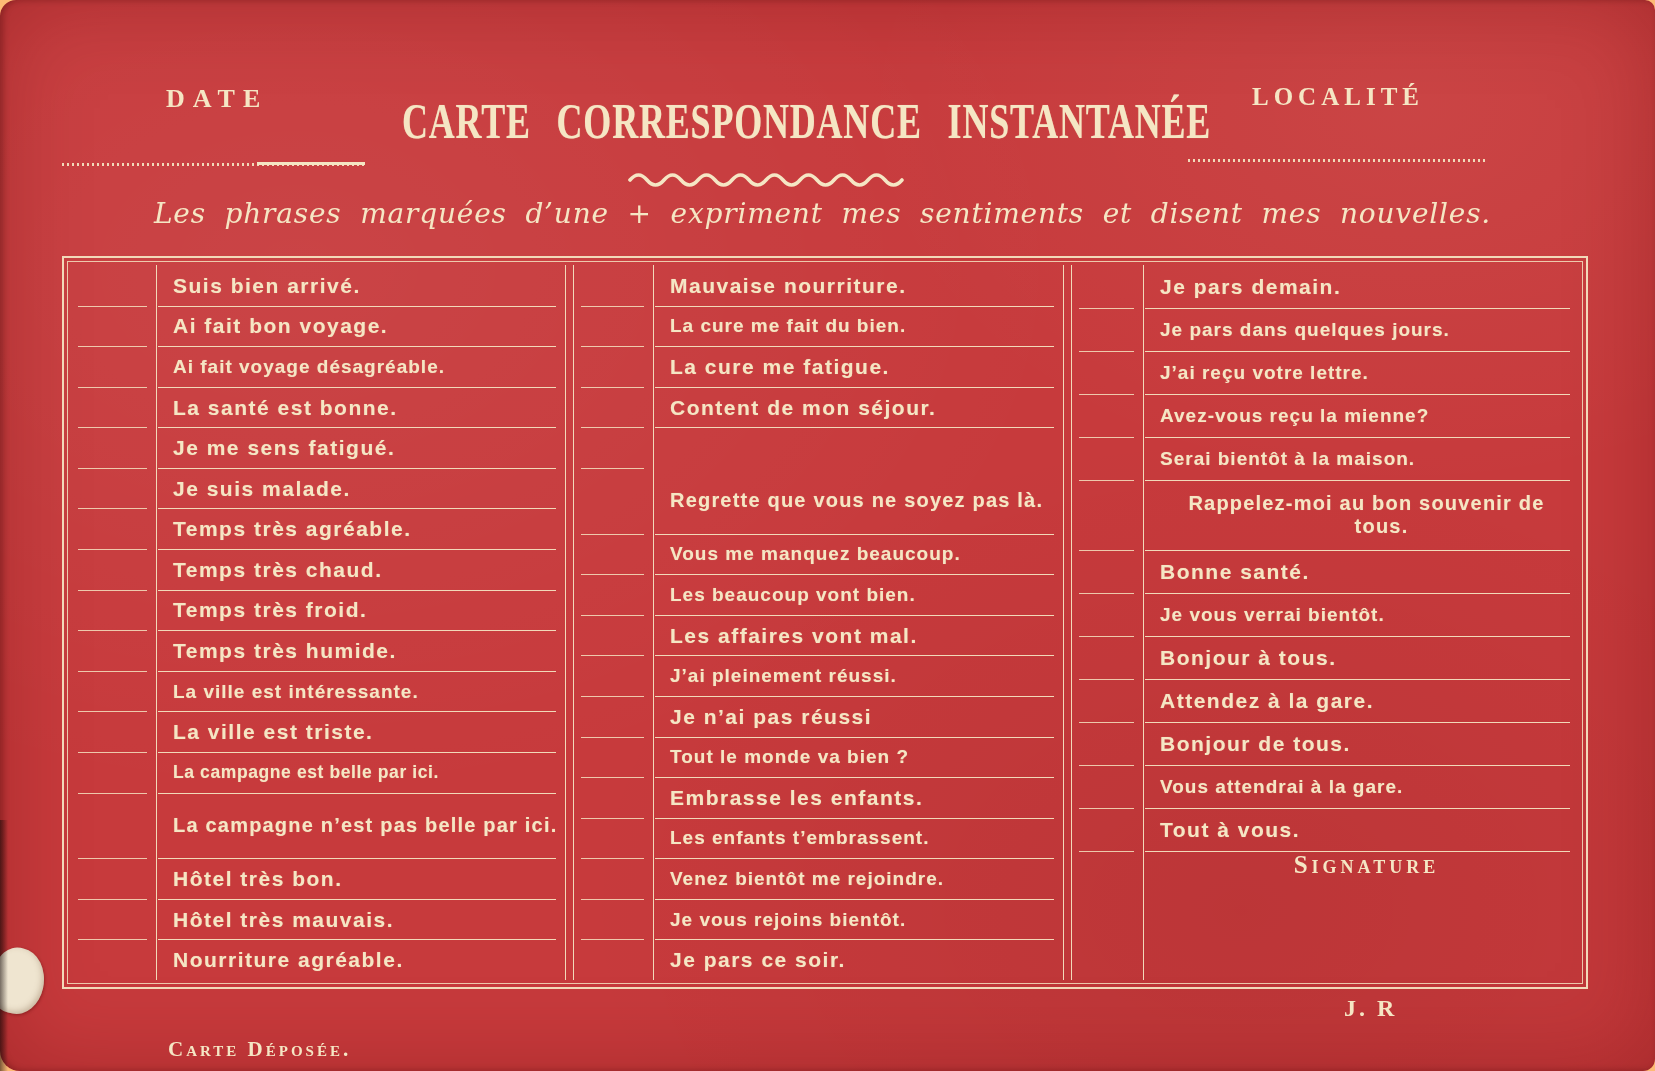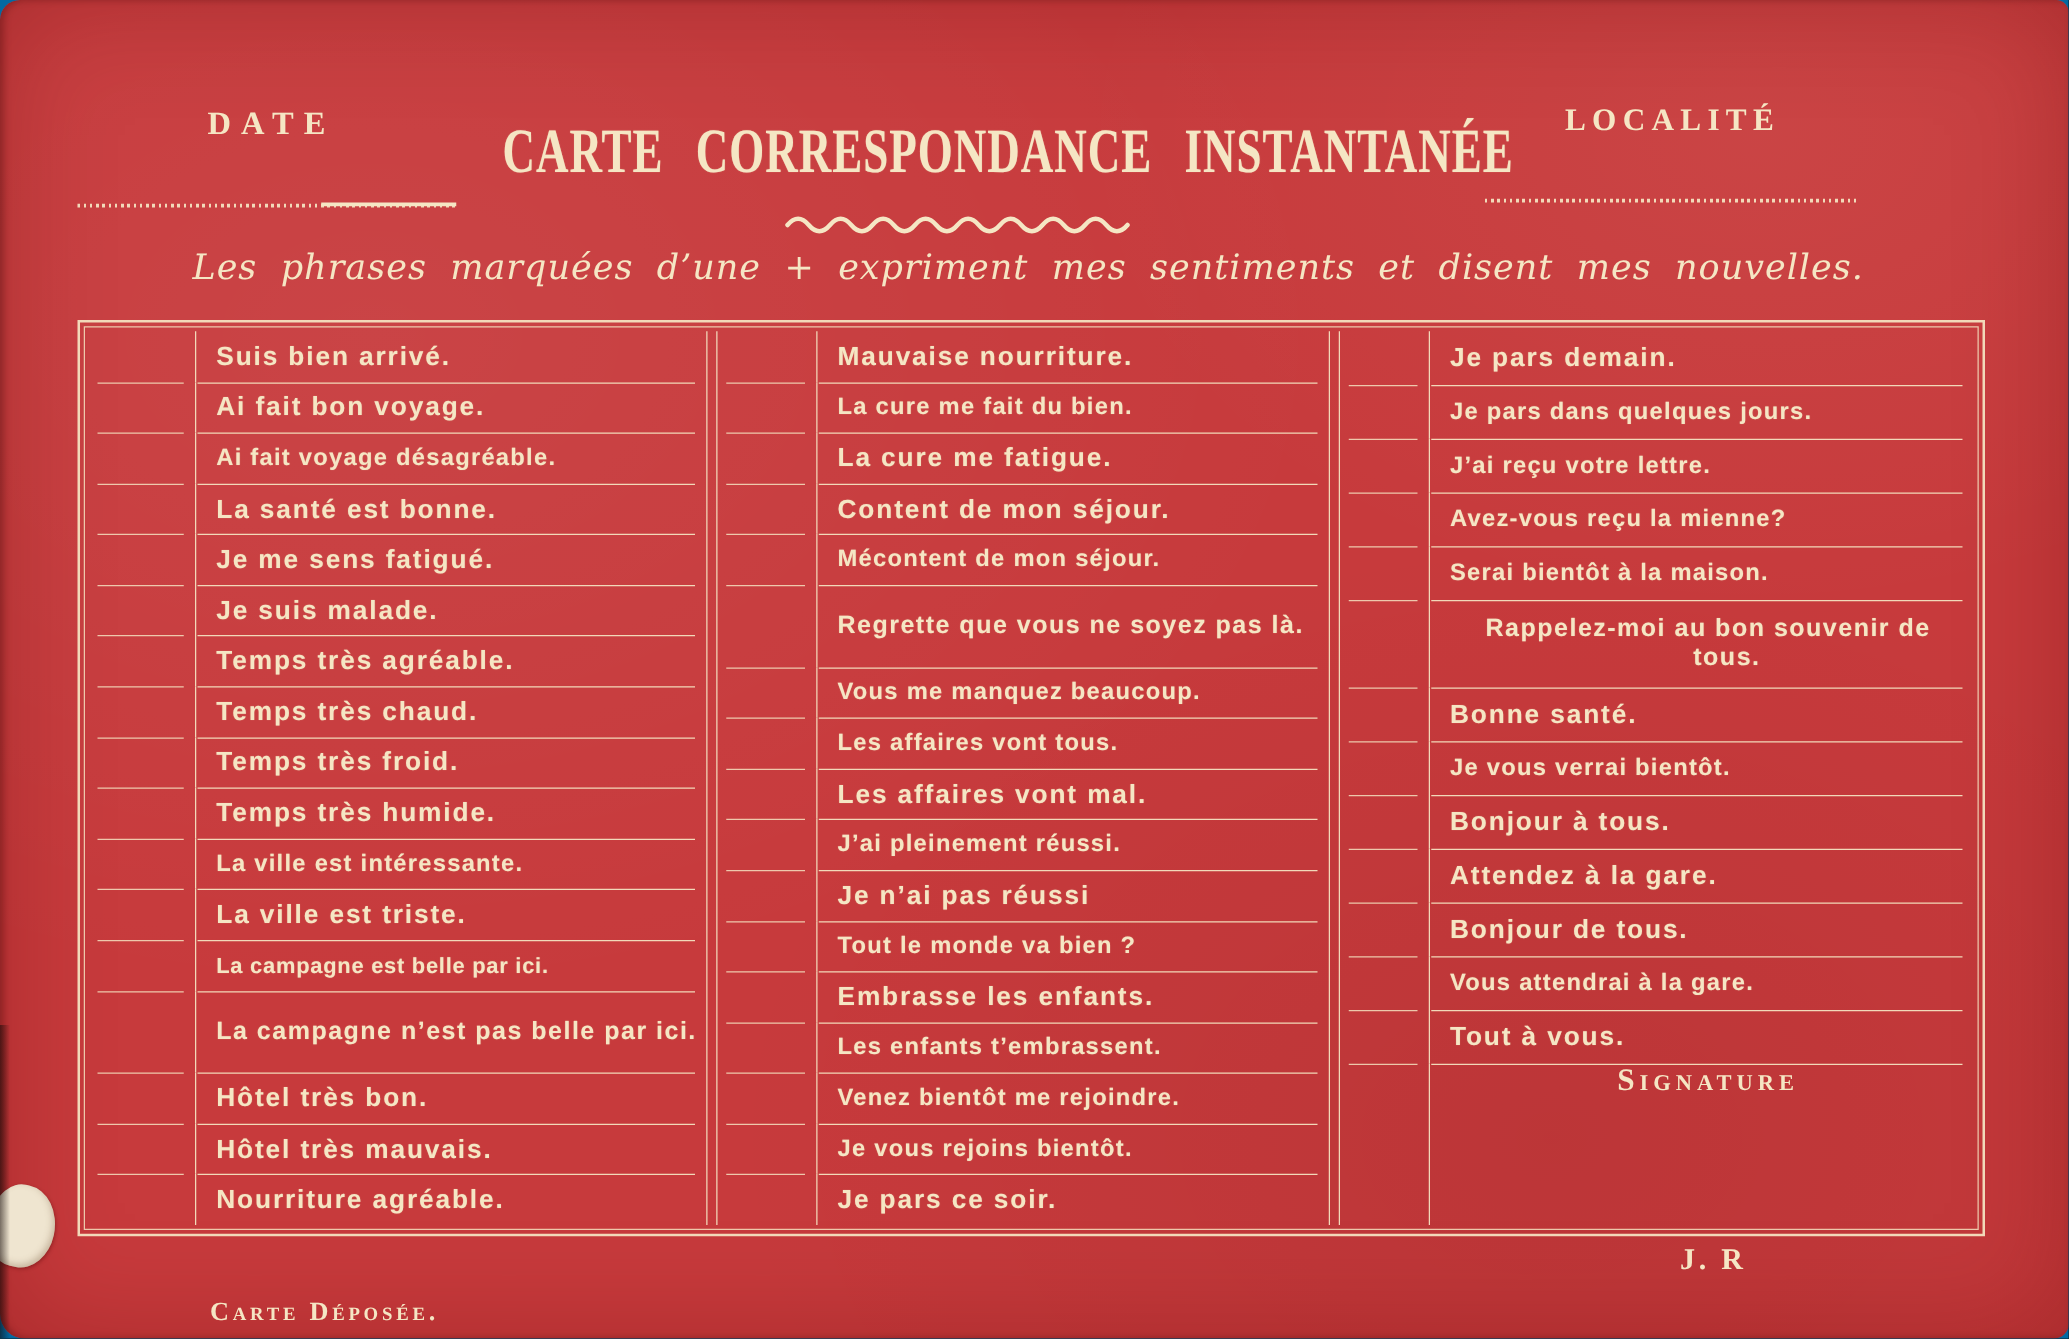--- a/index.html
+++ b/index.html
@@ -4,21 +4,21 @@
 <style>
   :root{
     --red:#c73a3c;
     --red-dark:#b53134;
     --cream:#f5e6c4;
     --line:rgba(244,226,192,.95);
     --line-soft:rgba(244,226,192,.85);
   }
   *{margin:0;padding:0;box-sizing:border-box;}
   html,body{background:#15100d;}
-  .stage{position:relative;width:1655px;height:1071px;overflow:hidden;background:#0369a1;
+  .stage{position:relative;width:1655px;height:1071px;overflow:hidden;background:#fdba74;
          font-family:"Liberation Sans",sans-serif;}
   .card{position:absolute;inset:0;border-radius:16px 10px 12px 20px;
     background:
       radial-gradient(1300px 900px at 18% 25%, rgba(255,255,255,.05), transparent 60%),
       radial-gradient(1000px 700px at 85% 10%, rgba(255,235,210,.06), transparent 55%),
       radial-gradient(1100px 800px at 75% 85%, rgba(60,0,0,.08), transparent 60%),
       linear-gradient(var(--red), var(--red));
     box-shadow:inset 0 0 90px rgba(90,5,5,.28), inset 3px 0 6px rgba(60,8,8,.35);
   }
   .txt{color:var(--cream);}
@@ -235,40 +235,37 @@
               </div>
             </div>
             <div class="row">
               <div class="check-cell"></div>
               <div class="phrase-cell">
                 <span class="phrase-text">Content de mon séjour.</span>
               </div>
             </div>
             <div class="row s">
               <div class="check-cell"></div>
-              <div class="phrase-cell">
-                <span class="phrase-text">Mécontent de mon séjour.</span>
-              </div>
             </div>
             <div class="row tall">
               <div class="check-cell"></div>
               <div class="phrase-cell">
                 <span class="phrase-text">Regrette que vous ne soyez pas là.</span>
               </div>
             </div>
             <div class="row s">
               <div class="check-cell"></div>
               <div class="phrase-cell">
                 <span class="phrase-text">Vous me manquez beaucoup.</span>
               </div>
             </div>
             <div class="row s">
               <div class="check-cell"></div>
               <div class="phrase-cell">
-                <span class="phrase-text">Les affaires vont tous.</span>
+                <span class="phrase-text">Les beaucoup vont bien.</span>
               </div>
             </div>
             <div class="row">
               <div class="check-cell"></div>
               <div class="phrase-cell">
                 <span class="phrase-text">Les affaires vont mal.</span>
               </div>
             </div>
             <div class="row s">
               <div class="check-cell"></div>

